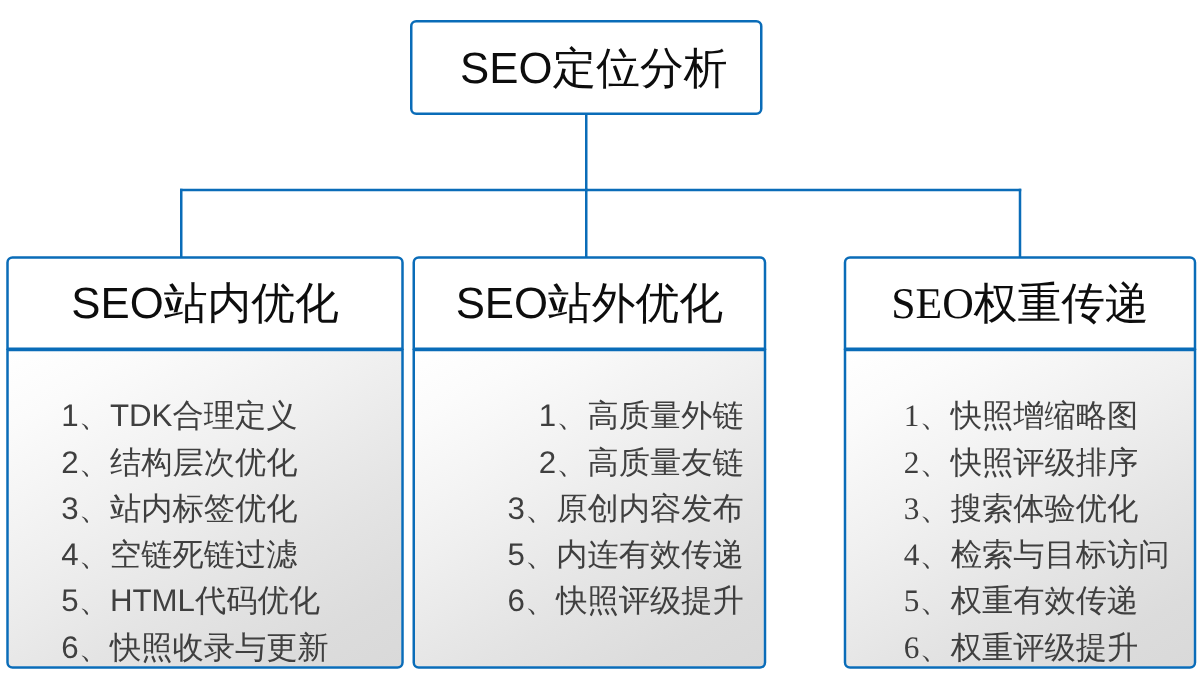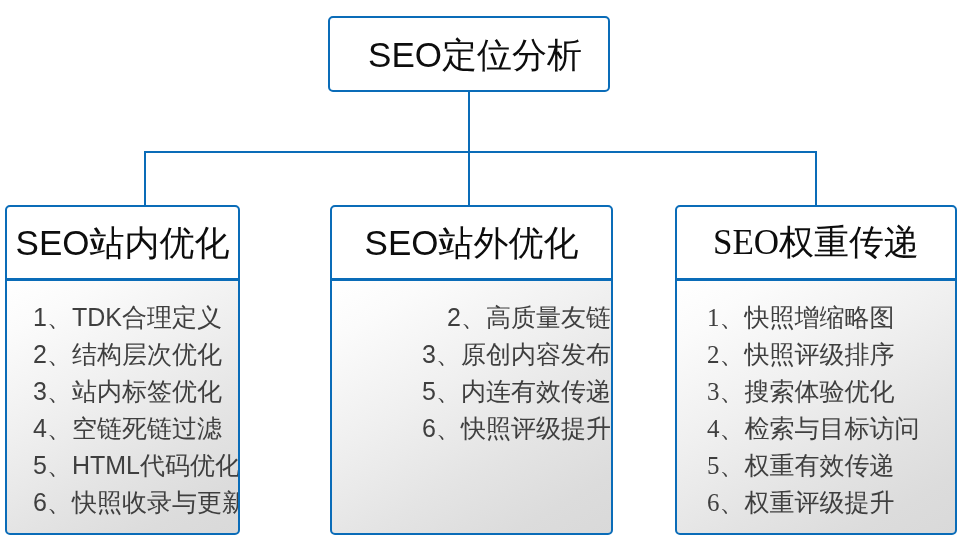--- a/index.html
+++ b/index.html
@@ -92,33 +92,33 @@
                 #ffffff 0%,
                 #fbfbfb 14%,
                 #f0f0f0 40%,
                 #e4e4e4 66%,
                 #dcdcdc 86%,
                 #d9d9d9 100%);
     overflow: hidden;
   }
   .branch-list {
     list-style: none;
-    margin: 0;
+    margin: 16px;
     padding: 18px 0 0 0;
   }
   .branch-list li {
     font-size: 25px;
     line-height: 37px;
     color: #3f3f3f;
     white-space: nowrap;
     padding-left: 26px;
   }
 
   
-  #branch-0 { left: 5px;   width: 235px; }
+  #branch-0 { left: 5px;   width: 318px; }
   #branch-1 { left: 330px; width: 283px; text-align: right; }
   #branch-2 { left: 675px; width: 282px; font-family: Liberation Serif, serif; }
 
   #branch-2 .branch-list li { padding-left: 30px; }
 </style>
 </head>
 <body>
 
 <div id="diagram">
 
@@ -151,20 +151,21 @@
       </ul>
     </div>
   </div>
 
   <div class="branch" id="branch-1">
     <div class="branch-head">
       <span class="branch-title">SEO站外优化</span>
     </div>
     <div class="branch-body">
       <ul class="branch-list">
+        <li>1、高质量外链</li>
         <li>2、高质量友链</li>
         <li>3、原创内容发布</li>
         <li>5、内连有效传递</li>
         <li>6、快照评级提升</li>
       </ul>
     </div>
   </div>
 
   <div class="branch" id="branch-2">
     <div class="branch-head">

